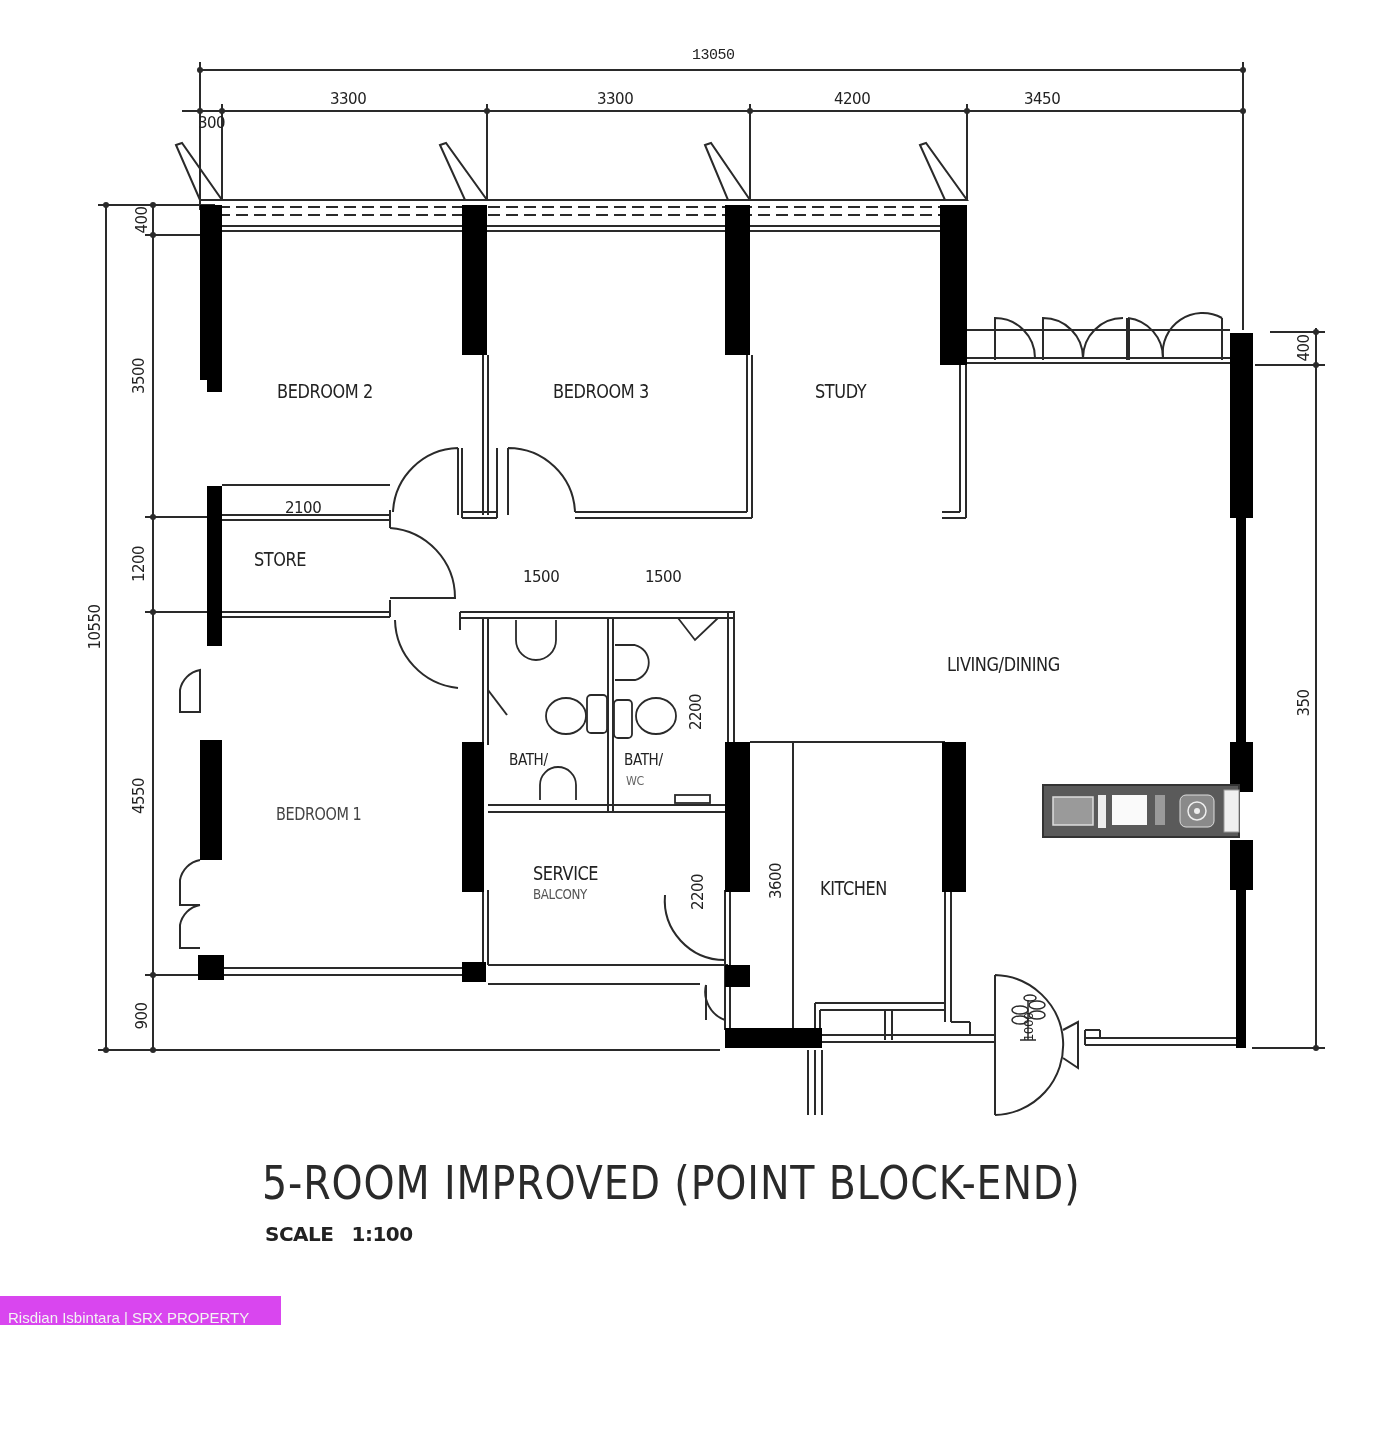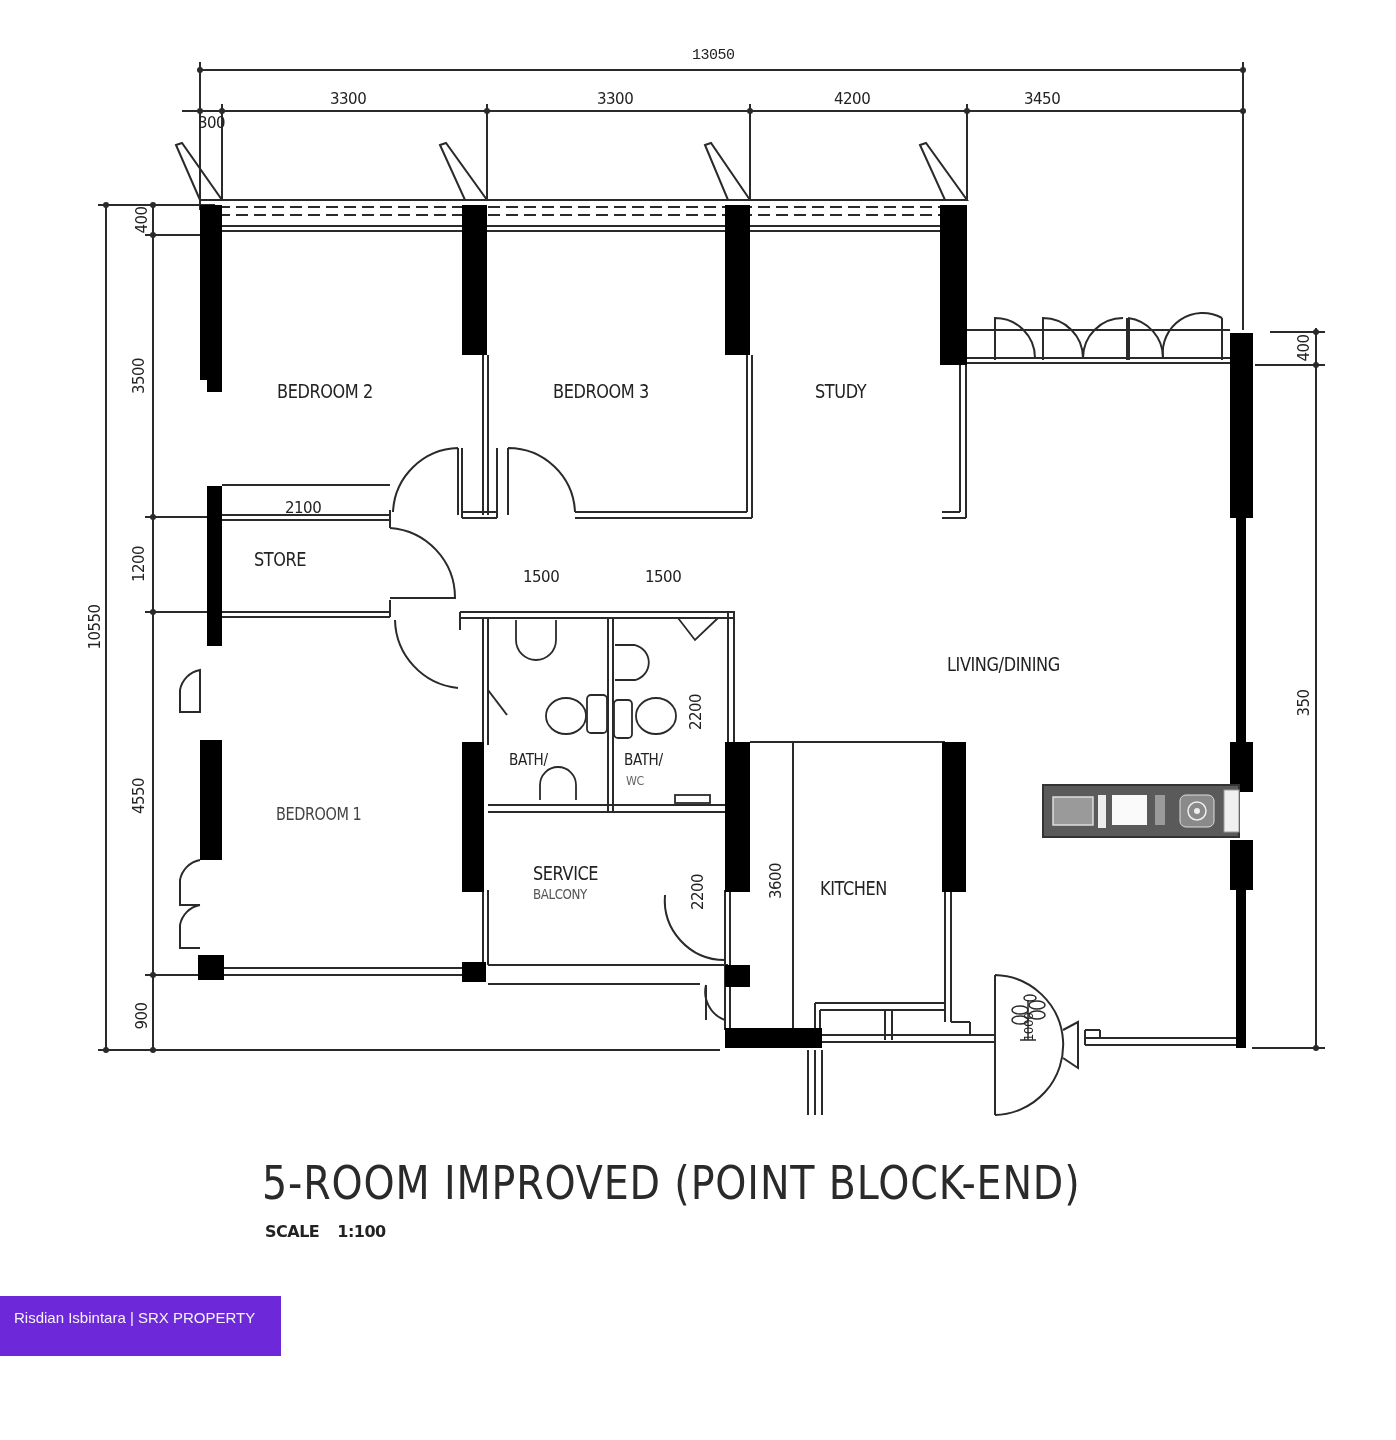--- a/index.html
+++ b/index.html
@@ -8,25 +8,25 @@
   #plan { position:absolute; left:0; top:0; }
   .lbl { position:absolute; font-family:"DejaVu Sans",sans-serif; font-size:19px;
          letter-spacing:-0.5px; color:#222; white-space:nowrap; transform:scaleX(0.85); transform-origin:left center; }
   .dim { position:absolute; font-family:"DejaVu Sans",sans-serif; font-size:15px;
          color:#222; white-space:nowrap; letter-spacing:-0.5px; }
   .dim.v { transform:rotate(-90deg); transform-origin:center center; }
   .title { position:absolute; left:262px; top:1156px; font-family:"DejaVu Sans",sans-serif;
            font-size:46px; font-weight:normal; color:#2a2a2a; letter-spacing:1px;
            transform:scaleX(0.86); transform-origin:left top; white-space:nowrap; }
   .scale { position:absolute; left:265px; top:1222px; font-family:"DejaVu Sans",sans-serif;
-           font-size:16px; font-weight:bold; color:#222; letter-spacing:-0.5px; white-space:nowrap; }
+           font-size:20px; font-weight:bold; color:#222; letter-spacing:-0.5px; white-space:nowrap; }
   .scale span { margin-right:18px; }
-  .watermark { position:absolute; left:0; top:1296px; width:281px; height:60px;
-               background:#6d28d9; color:#f4f4f4; font-family:"Liberation Sans",sans-serif;
-               font-size:15px; line-height:44px; padding-left:14px; box-sizing:border-box; white-space:nowrap; }
+  .watermark { position:absolute; left:0; top:1296px; width:281px; height:29px;
+               background:#d946ef; color:#f4f4f4; font-family:"Liberation Sans",sans-serif;
+               font-size:15px; line-height:44px; padding-left:8px; box-sizing:border-box; white-space:nowrap; }
 </style>
 </head>
 <body>
 
 <svg id="plan" width="1396" height="1440" viewBox="0 0 1396 1440" xmlns="http://www.w3.org/2000/svg">
   <g stroke="#2a2a2a" stroke-width="2" fill="none">
 
     <g>
       <line x1="200" y1="70" x2="1245" y2="70"></line>
       <line x1="182" y1="111" x2="1245" y2="111"></line>

